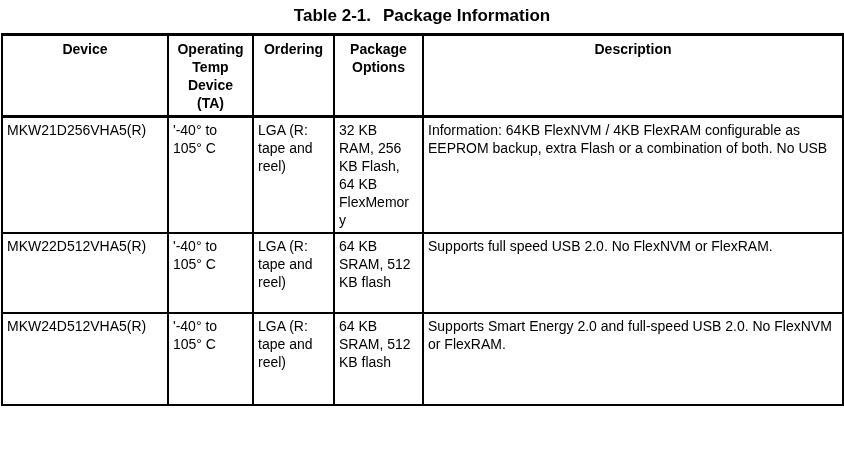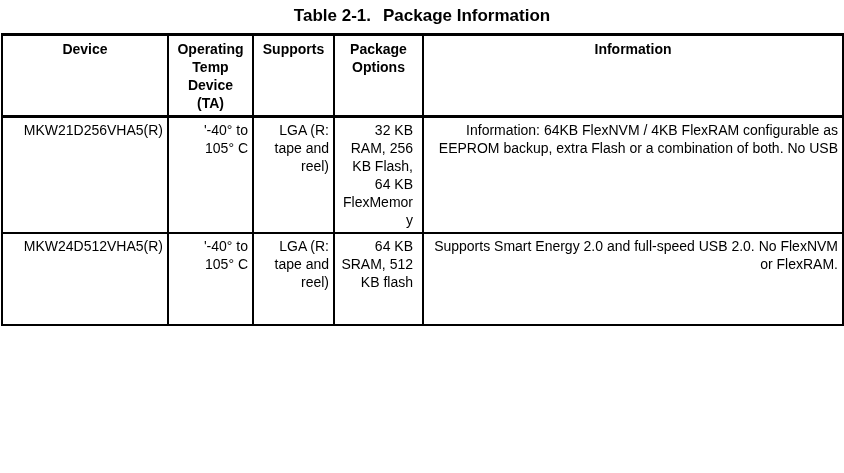--- a/index.html
+++ b/index.html
@@ -49,21 +49,21 @@
     overflow-wrap: break-word;
     word-wrap: break-word;
   }
   thead th {
     font-weight: bold;
     text-align: center;
     border-bottom: 3px solid #000000;
     padding-top: 4px;
   }
   td {
-    text-align: right;
+    text-align: left;
   }
   
   col.c-device  { width: 166px; }
   col.c-temp    { width: 85px; }
   col.c-package { width: 81px; }
   col.c-memory  { width: 89px; }
   col.c-desc    { width: 420px; }
   td.cell-memory { padding-right: 9px; margin-left: 16px; } 
   
   tr.r-header { height: 72px; }
@@ -86,32 +86,39 @@
       <col class="c-device">
       <col class="c-temp">
       <col class="c-package">
       <col class="c-memory">
       <col class="c-desc">
     </colgroup>
     <thead>
       <tr class="r-header">
         <th>Device</th>
         <th>Operating Temp Device (TA)</th>
-        <th>Supports</th>
+        <th>Ordering</th>
         <th>Package Options</th>
-        <th>Information</th>
+        <th>Description</th>
       </tr>
     </thead>
     <tbody>
       <tr class="r-0">
         <td>MKW21D256VHA5(R)</td>
         <td>'-40° to 105° C</td>
         <td>LGA (R: tape and reel)</td>
         <td class="cell-memory">32 KB RAM, 256 KB Flash, 64 KB FlexMemory</td>
         <td>Information: 64KB FlexNVM / 4KB FlexRAM configurable as EEPROM backup, extra Flash or a combination of both. No USB</td>
+      </tr>
+      <tr class="r-2">
+        <td>MKW22D512VHA5(R)</td>
+        <td>'-40° to 105° C</td>
+        <td>LGA (R: tape and reel)</td>
+        <td class="cell-memory">64 KB SRAM, 512 KB flash</td>
+        <td>Supports full speed USB 2.0. No FlexNVM or FlexRAM.</td>
       </tr>
       <tr class="r-3">
         <td>MKW24D512VHA5(R)</td>
         <td>'-40° to 105° C</td>
         <td>LGA (R: tape and reel)</td>
         <td class="cell-memory">64 KB SRAM, 512 KB flash</td>
         <td>Supports Smart Energy 2.0 and full-speed USB 2.0. No FlexNVM or FlexRAM.</td>
       </tr>
     </tbody>
   </table>

